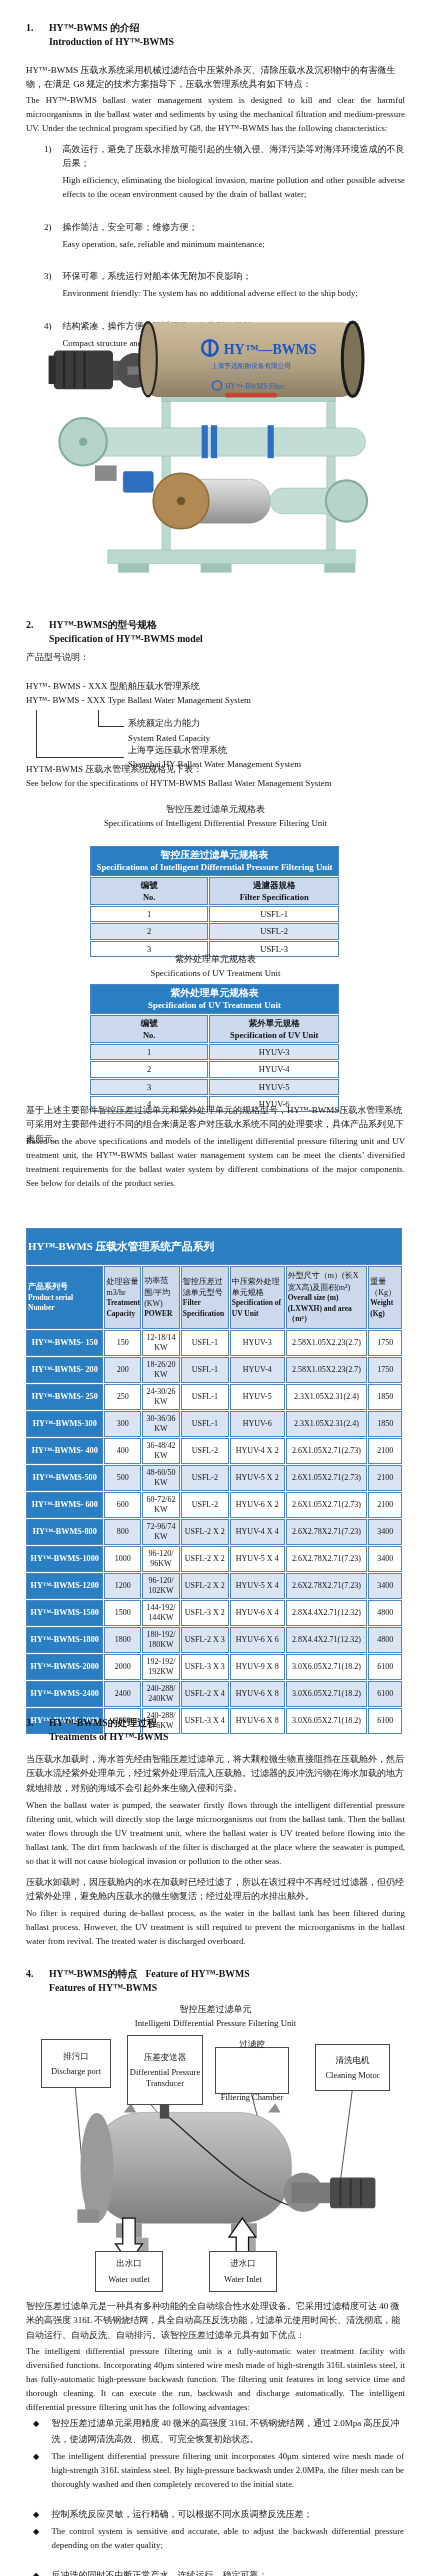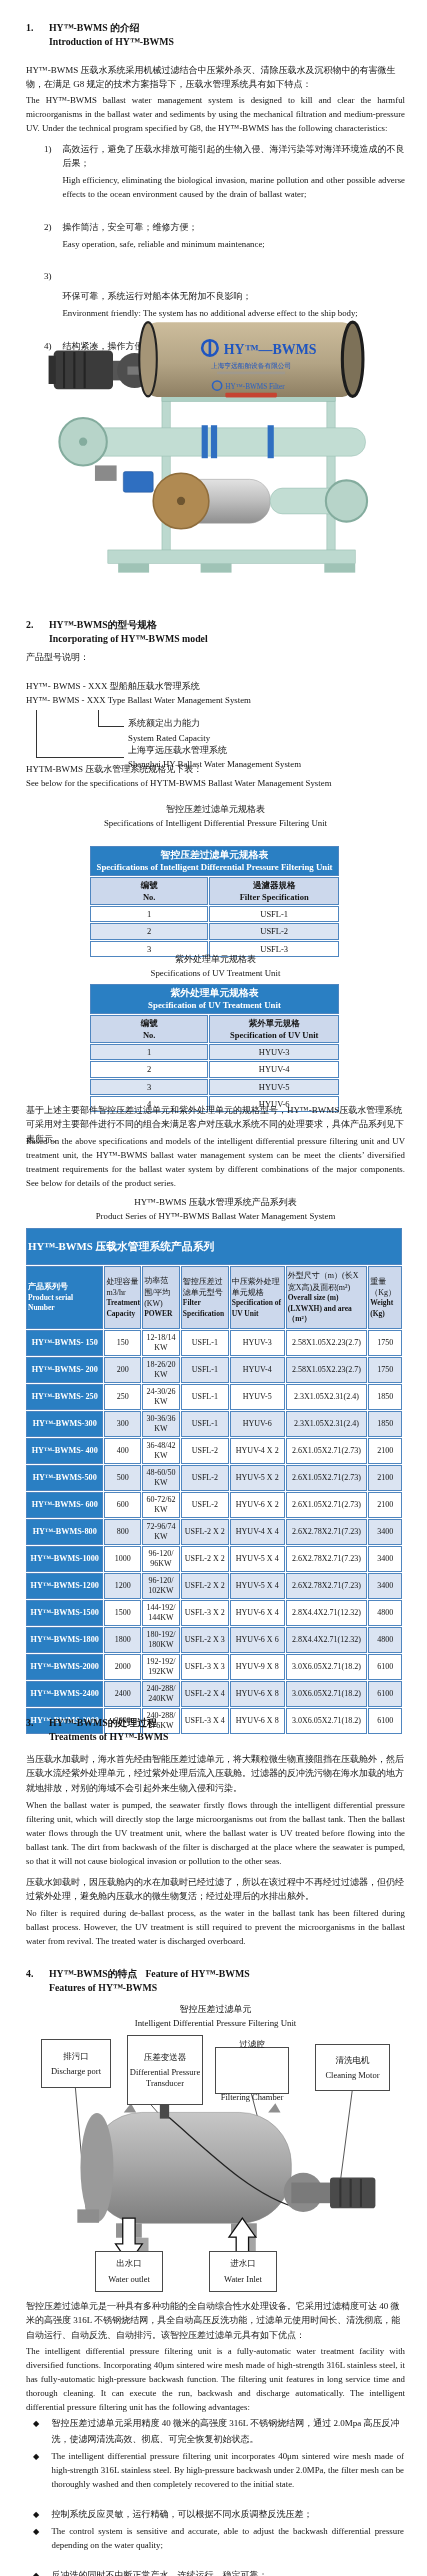--- a/index.html
+++ b/index.html
@@ -75,21 +75,21 @@
       <div class="feature">
       <div class="f-row">
         <span class="f-num">2)</span>
         <span class="cn" style="flex:1;">操作简洁，安全可靠；维修方便；</span>
       </div>
       <div class="f-en en j">Easy operation, safe, reliable and minimum maintenance;</div>
     </div>
       <div class="feature">
       <div class="f-row">
         <span class="f-num">3)</span>
-        <span class="cn" style="flex:1;margin-top:20px;">环保可靠，系统运行对船本体无附加不良影响；</span>
+        <span class="cn" style="flex:1;">环保可靠，系统运行对船本体无附加不良影响；</span>
       </div>
       <div class="f-en en j">Environment friendly: The system has no additional adverse effect to the ship body;</div>
     </div>
       <div class="feature">
       <div class="f-row">
         <span class="f-num">4)</span>
         <span class="cn" style="flex:1;">结构紧凑，操作方便，可适用于任何类型的船舶；</span>
       </div>
       <div class="f-en en j">Compact structure and easy operation, suitable to any type of boats;</div>
     </div>
@@ -165,21 +165,21 @@
     <g>
       <rect x="120" y="452" width="480" height="26" fill="#bcd9cf" stroke="#8fb8aa"></rect>
       <rect x="140" y="478" width="60" height="18" fill="#9fc3b6"></rect>
       <rect x="540" y="478" width="60" height="18" fill="#9fc3b6"></rect>
       <rect x="300" y="478" width="60" height="18" fill="#9fc3b6"></rect>
     </g>
   </svg>
 
   <div class="abs sech" style="left:26px;top:618px;width:381px;">
     <div><span class="num">2.</span><span>HY™-BWMS的型号规格</span></div>
-    <div class="l2">Incorporating of HY™-BWMS model</div>
+    <div class="l2">Specification of HY™-BWMS model</div>
   </div>
   <div class="abs" style="left:26px;top:650px;width:361px;">
     <div class="cn">产品型号说明：</div>
   </div>
   <div class="abs" style="left:26px;top:679px;width:379px;height:93px;">
     <div class="cn">HY™- BWMS - XXX  型船舶压载水管理系统</div>
     <div class="en">HY™- BWMS - XXX Type Ballast Water Management System</div>
     <div class="treeline" style="left:72px;top:31px;width:25px;height:15.5px;"></div>
     <div class="treeline" style="left:10.3px;top:31px;width:87px;height:47px;"></div>
     <div class="abs cn" style="left:102px;top:37px;">系统额定出力能力</div>
@@ -278,24 +278,20 @@
         <tr>
         <td>4</td>
         <td>HYUV-6</td>
       </tr>
     </tbody>
   </table>
 
   <div class="abs cn" style="left:26px;top:1103px;width:379px;">基于上述主要部件智控压差过滤单元和紫外处理单元的规格型号，HY™-BWMS压载水管理系统可采用对主要部件进行不同的组合来满足客户对压载水系统不同的处理要求，具体产品系列见下表所示。</div>
   <div class="abs en j" style="left:26px;top:1134px;width:379px;">Based on the above specifications and models of the intelligent differential pressure filtering unit and UV treatment unit, the HY™-BWMS ballast water management system can be meet the clients’ diversified treatment requirements for the ballast water system by different combinations of the major components. See below for details of the product series.</div>
 
-  <div class="abs center" style="left:26px;top:1195px;width:379px;">
-    <div class="cn">HY™-BWMS 压载水管理系统产品系列表</div>
-    <div class="en">Product Series of HY™-BWMS Ballast Water Management System</div>
-  </div>
   <table class="pt abs" style="left:25px;top:1227px;width:378px;">
     <colgroup>
       <col style="width:76px;">
         <col style="width:36px;">
         <col style="width:37px;">
         <col style="width:47px;">
       <col style="width:54px;">
         <col style="width:80px;">
         <col style="width:33px;">
     </colgroup>

